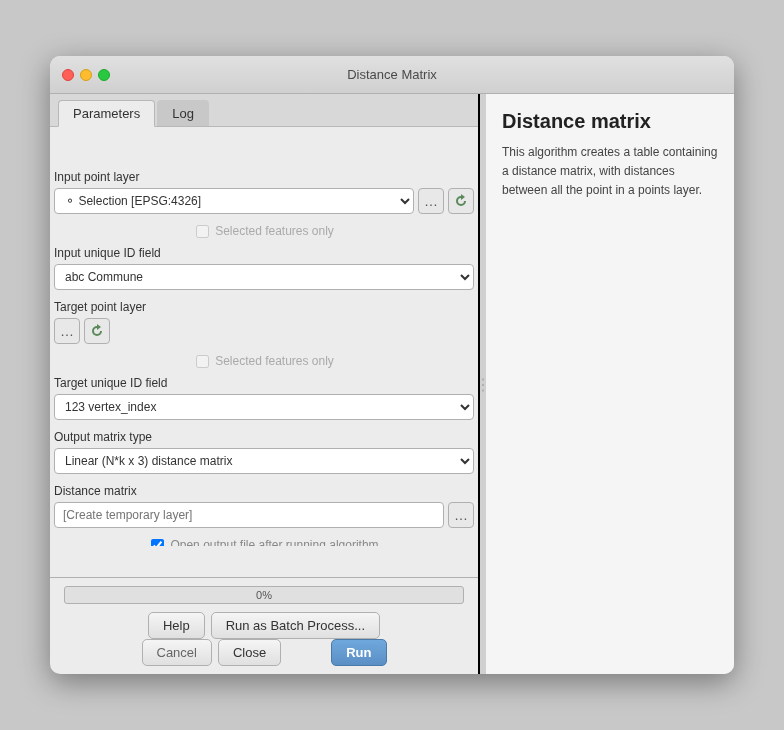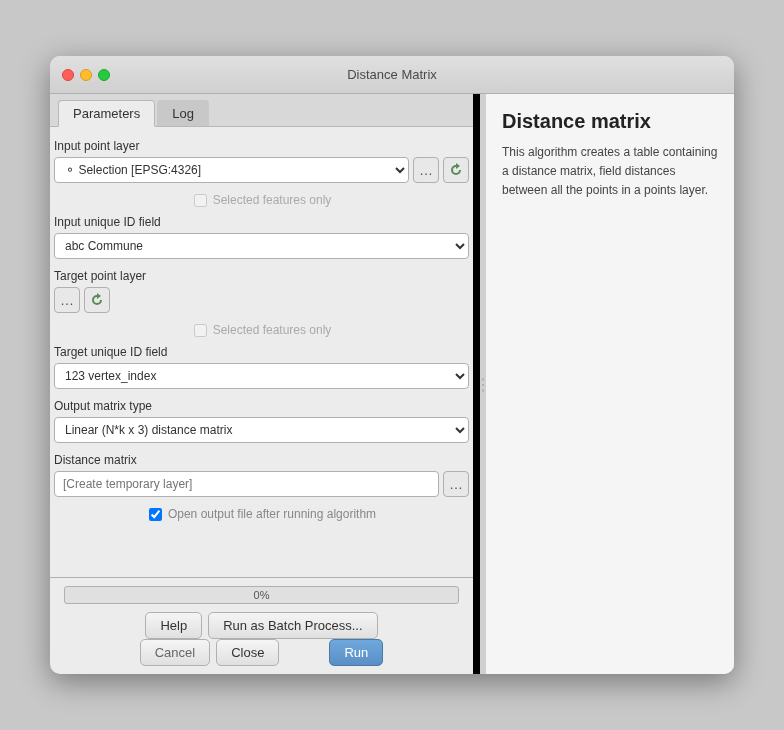--- a/index.html
+++ b/index.html
@@ -51,21 +51,22 @@
       font-weight: 500;
     }
     .main-content {
       display: flex;
       height: 580px;
     }
     .left-panel {
       flex: 1;
       display: flex;
       flex-direction: column;
-      border-right: 7px solid #000000;
+      border-right: 2px solid #000000;
+      gap: 31px;
     }
     .tabs {
       display: flex;
       background: #d8d8d8;
       border-bottom: 1px solid #b8b8b8;
       padding: 6px 8px 0;
       gap: 2px;
     }
     .tab {
       padding: 5px 14px;
@@ -270,21 +271,21 @@
       border: 1px solid #b0b0b0;
     }
     .btn-default {
       background: linear-gradient(to bottom, #f5f5f5, #e0e0e0);
       color: #333;
     }
     .btn-primary {
       background: linear-gradient(to bottom, #6fa8dc, #5a8fc5);
       color: white;
       border-color: #4a7aa8;
-      font-weight: 400;
+      font-weight: 700;
       margin-left: 44px;
     }
     .btn-cancel {
       background: linear-gradient(to bottom, #f5f5f5, #e0e0e0);
       color: #666;
     }
     .right-panel {
       width: 248px;
       padding: 16px;
       background: #f5f5f5;
@@ -435,16 +436,16 @@
             <button class="btn btn-primary">Run</button>
           </div>
         </div>
       </div>
     </div>
 
     <div class="divider"></div>
 
     <div class="right-panel">
       <div class="info-title">Distance matrix</div>
-      <div class="info-text">This algorithm creates a table containing a distance matrix, field distances between all the points in a points layer.</div>
+      <div class="info-text">This algorithm creates a table containing a distance matrix, with distances between all the point in a points layer.</div>
     </div>
   </div>
 </div>
 
 </body></html>

